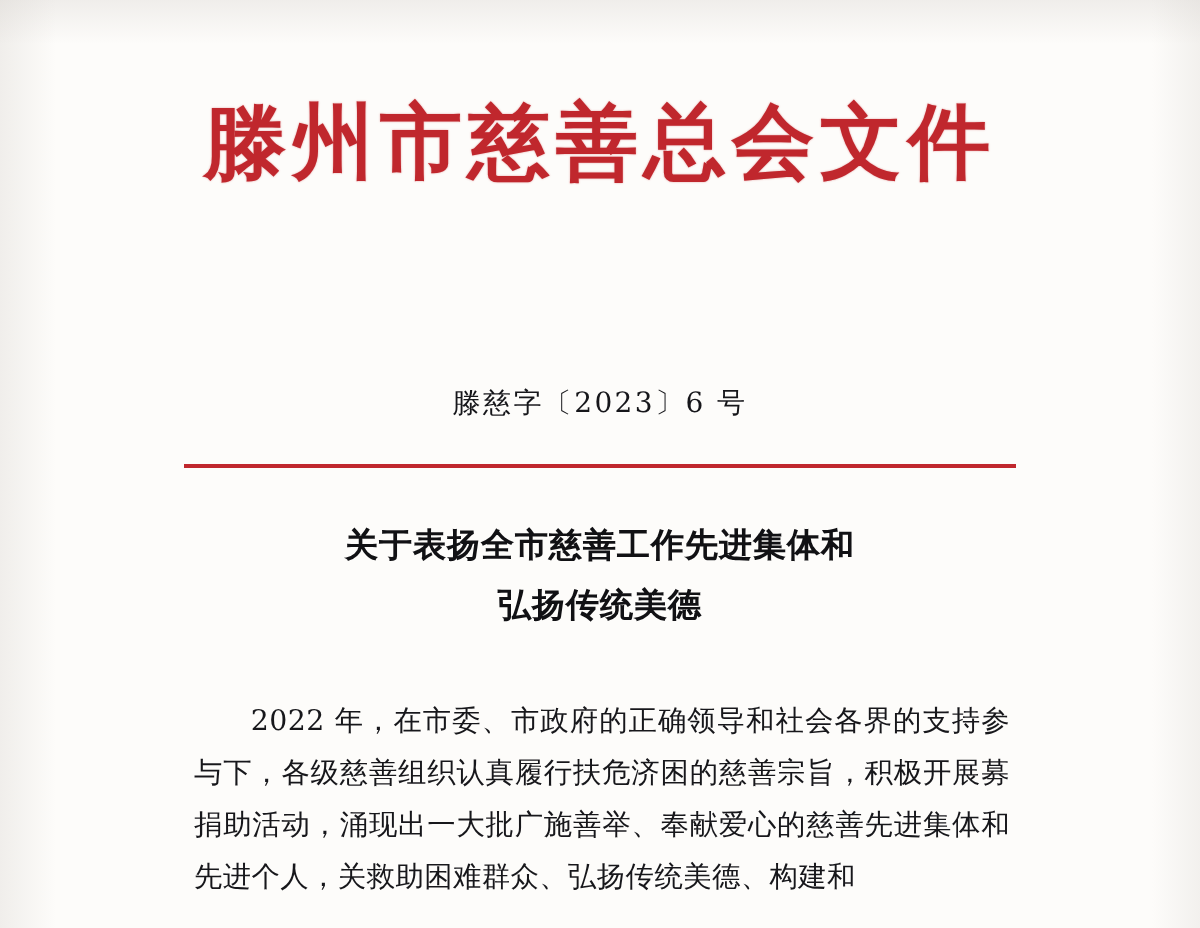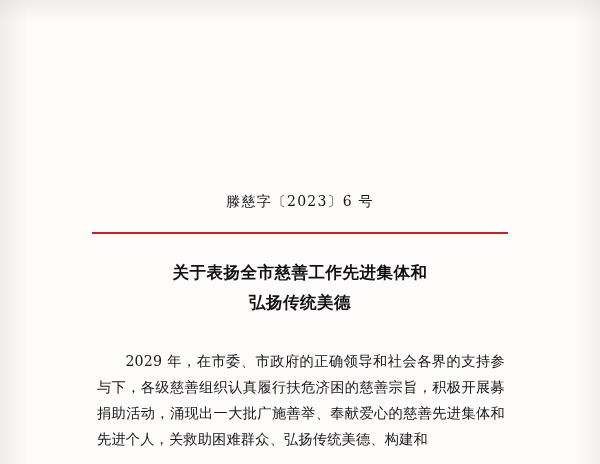--- a/index.html
+++ b/index.html
@@ -98,27 +98,28 @@
   .body-text p {
     margin: 0;
     text-indent: 2em;
   }
 </style>
 </head>
 <body>
 
 <div class="page">
 
+  <div class="doc-title">滕州市慈善总会文件</div>
 
   <div class="doc-number">滕慈字〔2023〕6 号</div>
 
   <div class="red-rule"></div>
 
   <div class="subject">
     <span class="line">关于表扬全市慈善工作先进集体和</span>
     <span class="line">弘扬传统美德</span>
   </div>
 
   <div class="body-text">
-    <p>2029 年，在市委、市政府的正确领导和社会各界的支持参与下，各级慈善组织认真履行扶危济困的慈善宗旨，积极开展募捐助活动，涌现出一大批广施善举、奉献爱心的慈善先进集体和先进个人，关救助困难群众、弘扬传统美德、构建和</p>
+    <p>2022 年，在市委、市政府的正确领导和社会各界的支持参与下，各级慈善组织认真履行扶危济困的慈善宗旨，积极开展募捐助活动，涌现出一大批广施善举、奉献爱心的慈善先进集体和先进个人，关救助困难群众、弘扬传统美德、构建和</p>
   </div>
 
 </div>
 
 </body></html>

